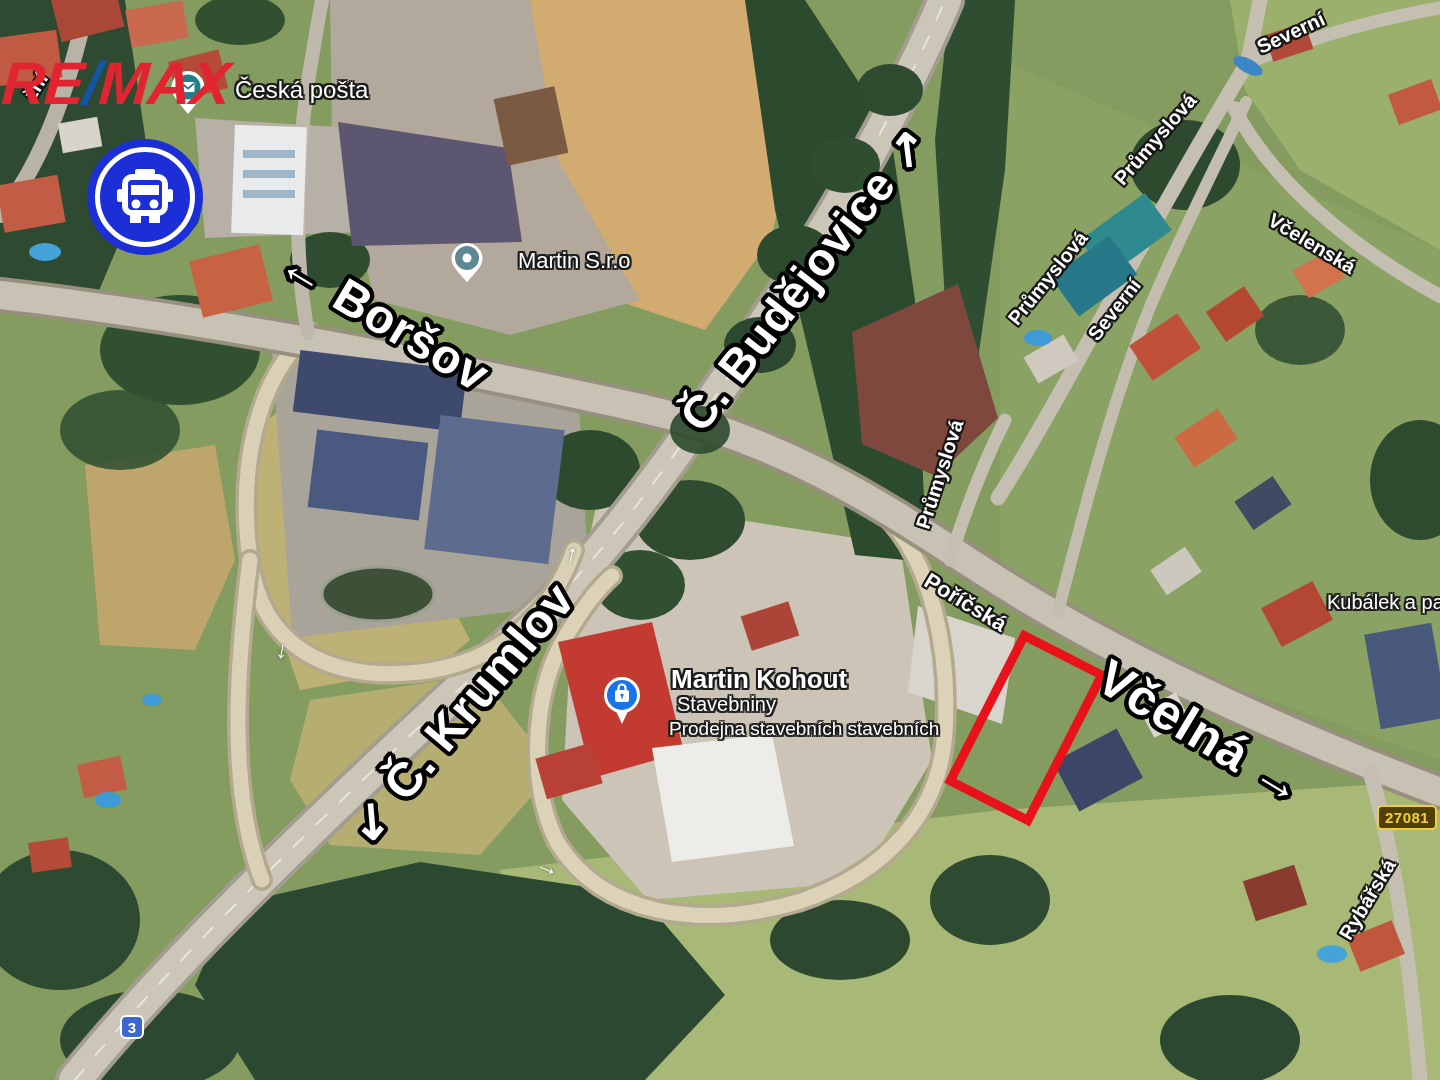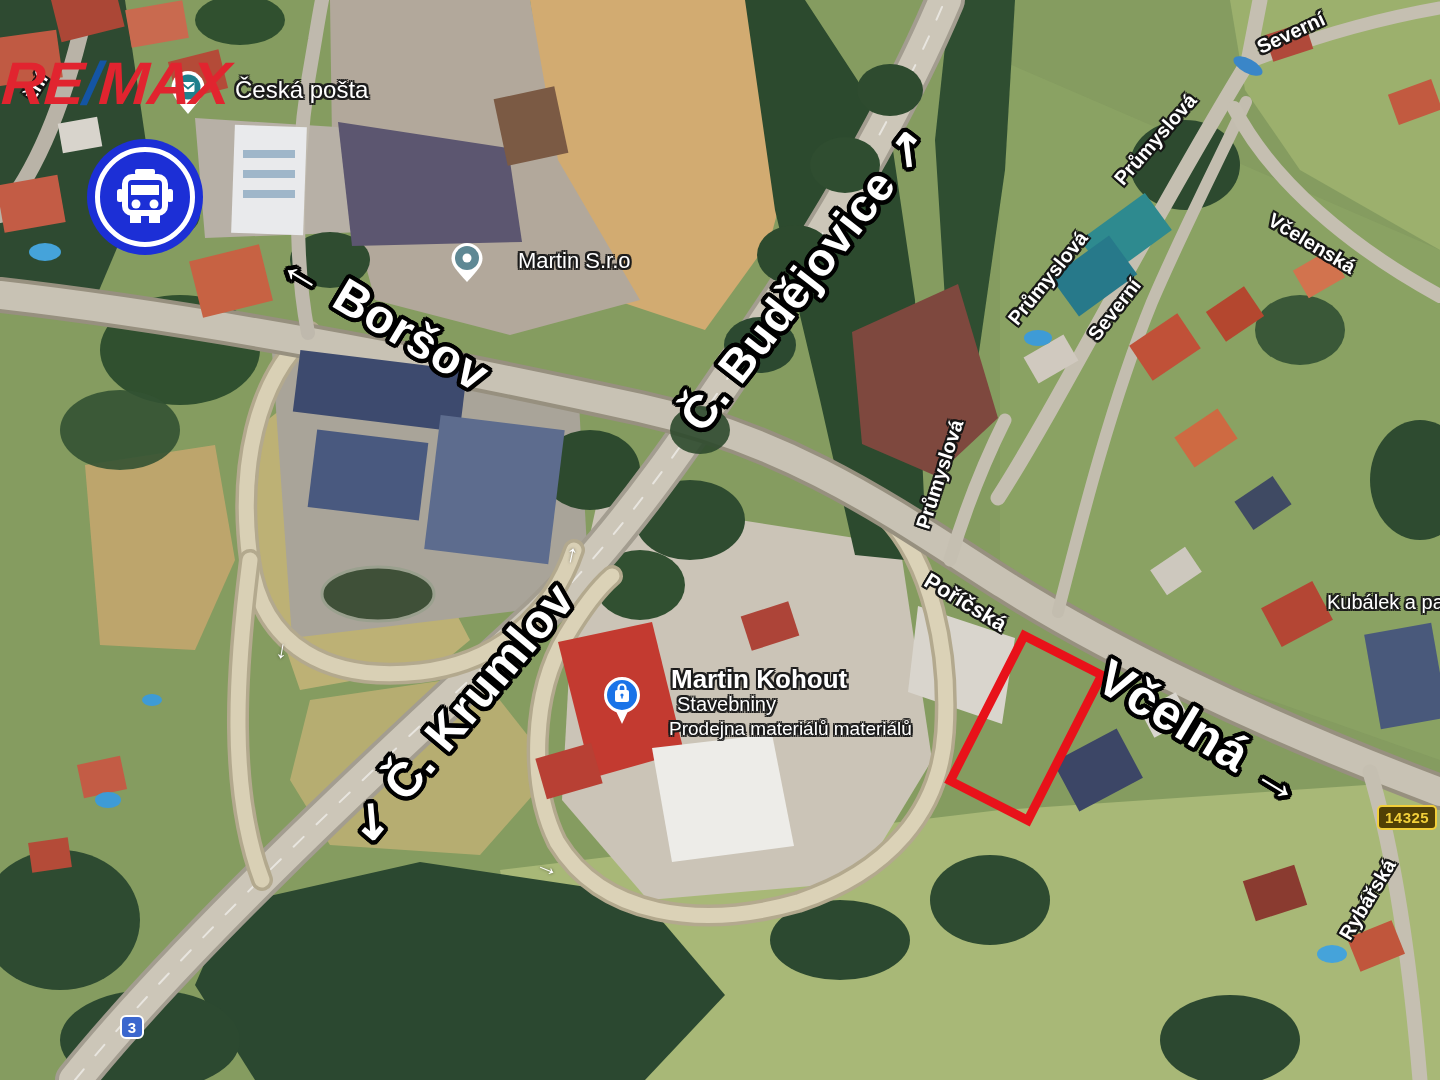--- a/index.html
+++ b/index.html
@@ -209,21 +209,21 @@
       <polygon points="20,48 13,33 27,33" fill="#fff"></polygon>
       <circle cx="20" cy="19" r="16.5" fill="var(--kohout-blue,#1A73E8)" stroke="#fff" stroke-width="3"></circle>
       <path d="M16.5 14 v-2 a3.5 3.5 0 0 1 7 0 v2" stroke="#fff" stroke-width="2.2" fill="none"></path>
       <rect x="13" y="14" width="14" height="12" rx="2" fill="#fff"></rect>
       <circle cx="20" cy="19" r="1.6" fill="var(--kohout-blue,#1A73E8)"></circle>
       <rect x="19.3" y="19.5" width="1.4" height="3" fill="var(--kohout-blue,#1A73E8)"></rect>
     </svg>
   </div>
   <div class="lbl t-poi z-poi" style="left:642px;top:666px;font-size:26px;font-weight:bold;">Martin Kohout</div>
   <div class="lbl t-poi z-poi" style="left:642px;top:694px;font-size:20px;padding-left:6px;">Stavebniny</div>
-  <div class="lbl t-poi t-poi-sub z-poi" style="left:640px;top:719px;font-size:19px;">Prodejna materiálů materiálů</div>
+  <div class="lbl t-poi t-poi-sub z-poi" style="left:640px;top:719px;font-size:19px;">Prodejna stavebních stavebních</div>
 
   <div class="lbl t-poi z-poi" style="left:1298px;top:592px;font-size:20px;">Kubálek a partne</div>
 
   <div class="prop"></div>
 
   <div class="lbl t-big z-dest" style="left:296px;top:238px;transform:rotate(31deg);transform-origin:0 0;">
     <span>←</span>
     <span>Boršov</span>
   </div>
   <div class="lbl t-big z-dest" style="left:690px;top:402px;transform:rotate(-52deg);font-size:46px;">
@@ -233,21 +233,21 @@
   <div class="lbl t-big z-dest" style="left:358px;top:812px;transform:rotate(-50deg);">
     <span>↙</span>
     <span>Č. Krumlov</span>
   </div>
   <div class="lbl t-big z-dest" style="left:1102px;top:648px;transform:rotate(31deg);font-size:50px;">
     <span>Včelná</span>
     <span>→</span>
   </div>
 
   <div class="badge3">3</div>
-  <div class="badge14325">14325</div>
+  <div class="badge14325">27081</div>
 
   <div class="bus">
     <div class="bus-ring"></div>
     <svg width="64" height="64" viewBox="0 0 64 64" fill="#fff">
       <rect x="22" y="6" width="20" height="6" rx="2"></rect>
       <rect x="12" y="14" width="40" height="36" rx="7" fill="none" stroke="#fff" stroke-width="6"></rect>
       <rect x="18" y="22" width="28" height="10"></rect>
       <rect x="4" y="26" width="6" height="13" rx="2.5"></rect>
       <rect x="54" y="26" width="6" height="13" rx="2.5"></rect>
       <circle cx="23" cy="41" r="4.5"></circle>

